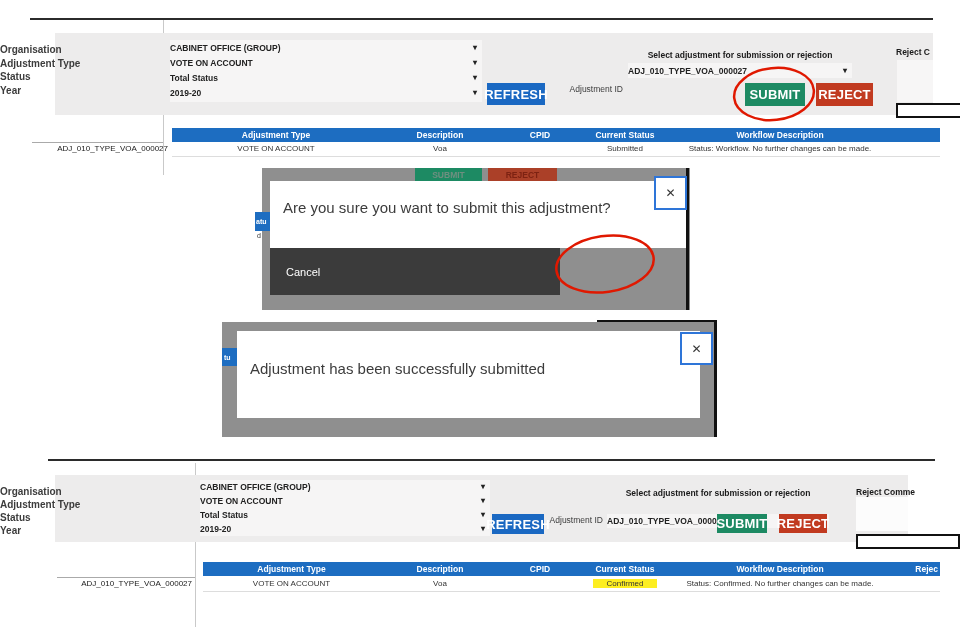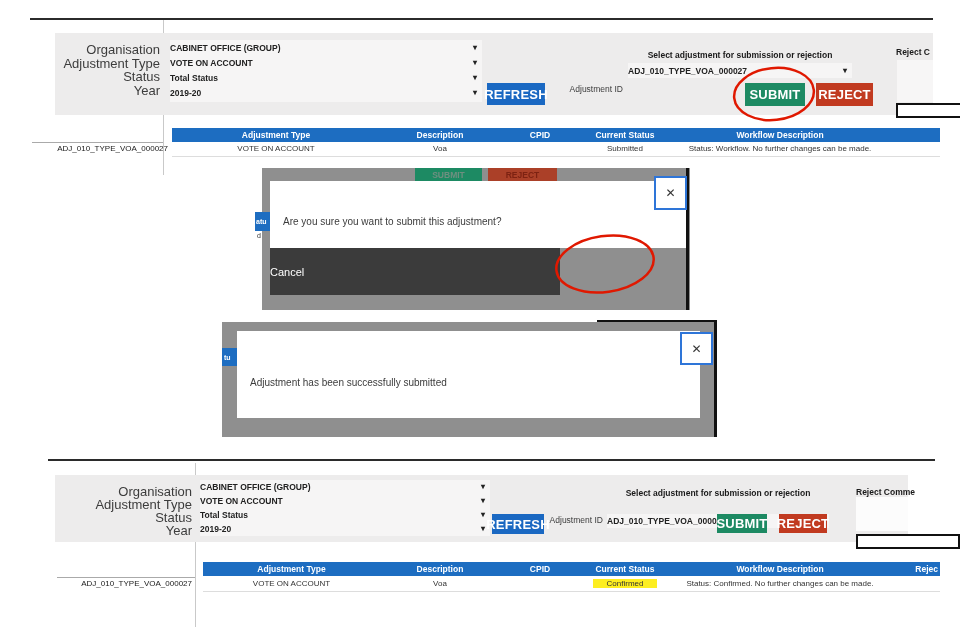--- a/index.html
+++ b/index.html
@@ -2,21 +2,21 @@
 <html><head>
 <meta charset="utf-8">
 <style>
   html,body{margin:0;padding:0;background:#fff;}
   #screen{position:relative;width:960px;height:640px;background:#fff;overflow:hidden;
           font-family:"Liberation Sans", sans-serif;color:#333;}
   .abs{position:absolute;}
   .hline-dark{background:#2b2b2b;height:2px;}
   .vline{background:#c9c9c9;width:1px;}
   .panel{background:#edecec;}
-  .lblcol div{font-size:13px;color:#3c3c3c;text-align:right;line-height:13.5px;white-space:nowrap;}
+  .lblcol div{font-size:10px;color:#3c3c3c;line-height:13.5px;white-space:nowrap;font-weight:bold;}
   .ddcol{background:#f6f5f5;}
   .ddrow{position:relative;display:flex;align-items:center;justify-content:flex-start;
          font-size:8.5px;font-weight:700;color:#222;white-space:nowrap;}
   .ddarrow{position:absolute;right:5px;top:50%;transform:translateY(-58%);font-size:8px;color:#222;}
   .btn{display:flex;align-items:center;justify-content:center;color:#fff;font-weight:700;
        font-size:13px;letter-spacing:.2px;cursor:default;text-align:center;}
   .btn-blue{background:#1a68c2;}
   .btn-green{background:#1d8a63;}
   .btn-red{background:#c13a20;}
   .boldlbl{font-weight:700;font-size:8.5px;color:#1a1a1a;white-space:nowrap;}
@@ -26,24 +26,24 @@
   .trow{display:grid;font-size:8px;color:#333;align-items:center;text-align:center;}
   .trow div, .thead div{overflow:hidden;white-space:nowrap;}
   .cols-top{grid-template-columns:208px 120px 80px 90px 220px 50px;}
   .cols-bot{grid-template-columns:177px 120px 80px 90px 220px 50px;}
   .rowid{font-size:8px;color:#1a1a1a;text-align:right;white-space:nowrap;}
   .sepline{background:#aaa;height:1px;}
   .rowline{background:#ddd;height:1px;}
   .backdrop{background:#8f8f8f;}
   .blackedge{background:#111;}
   .dialog{background:#fff;}
-  .dlg-msg{font-size:10px;color:#3c3c3c;white-space:nowrap;margin-top:17px;}
+  .dlg-msg{font-size:15px;color:#3c3c3c;white-space:nowrap;}
   .xbtn{background:#fff;border:2px solid #2e75d8;display:flex;align-items:center;
         justify-content:center;font-size:12px;color:#333;box-sizing:border-box;}
-  .dlgbtn{display:flex;align-items:center;color:#fff;font-size:11px;}
+  .dlgbtn{display:flex;align-items:center;padding-left:16px;color:#fff;font-size:11px;}
   .frag{background:#1d6dc1;color:#fff;font-size:7px;font-weight:700;display:flex;
         align-items:center;overflow:hidden;}
   .remnant{display:flex;align-items:center;justify-content:center;font-size:8.5px;font-weight:700;}
   .hl-yellow{background:#fdee21;padding:1px 14px;}
   .inputbox{background:#fff;border:2px solid #111;box-sizing:border-box;}
   .commentarea{background:#fcfcfc;}
   svg{display:block;}
 </style>
 </head>
 <body>

